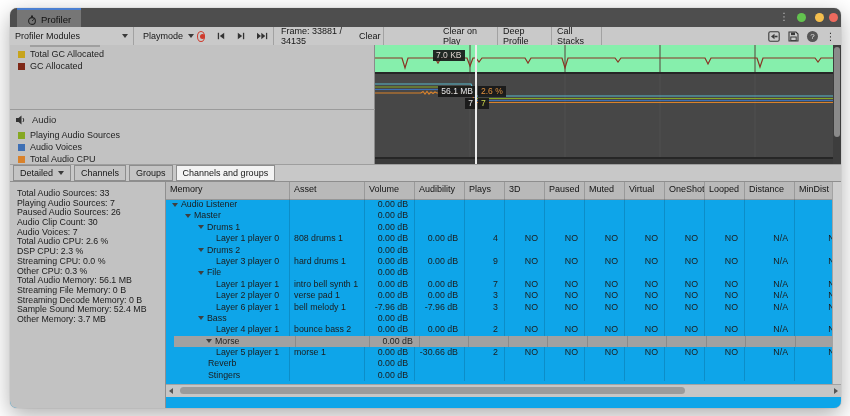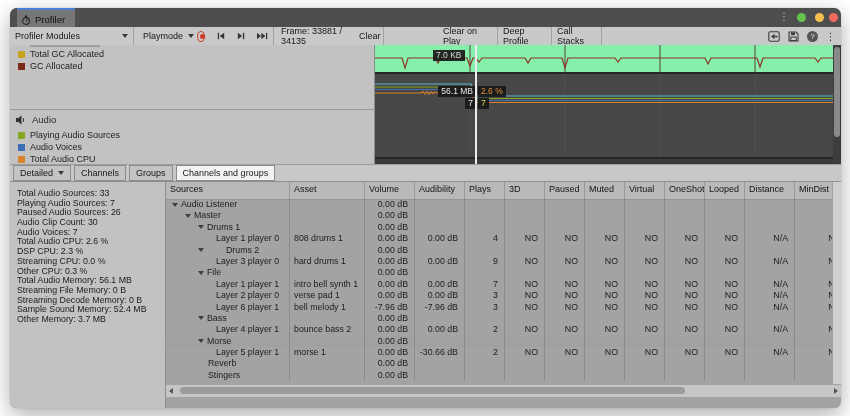--- a/index.html
+++ b/index.html
@@ -2,21 +2,21 @@
 <html><head>
 <meta charset="utf-8">
 <style>
   html,body{margin:0;padding:0;}
   body{width:850px;height:416px;background:#ffffff;position:relative;overflow:hidden;
        font-family:"Liberation Sans",sans-serif;-webkit-font-smoothing:antialiased;}
   .window{position:absolute;left:10px;top:8px;width:831px;height:400px;background:#c6c6c6;
           border-radius:7px;overflow:hidden;box-shadow:0 7px 22px rgba(0,0,0,.32),0 0 1px rgba(0,0,0,.45);}
   
   .titlebar{position:absolute;left:0;top:0;width:100%;height:19px;background:#4e4e4e;}
-  .wtab{position:absolute;left:7px;top:0;height:19px;padding:0 10px 0 4px;background:#767676;
+  .wtab{position:absolute;left:7px;top:0;height:19px;padding:0 10px 0 10px;background:#767676;
         border-top:2px solid #4a7fd1;display:flex;align-items:center;gap:4px;
         font-size:9.5px;color:#111;border-radius:0 0 0 0;}
   .titlebar .kebab{position:absolute;top:3px;font-size:10px;color:#bdbdbd;width:10px;text-align:center;cursor:default;}
   .traffic{position:absolute;top:5px;width:9px;height:9px;border-radius:50%;}
   
   .toolbar{position:absolute;left:0;top:19px;width:100%;height:18px;background:#c9c9c9;
            border-bottom:1px solid #9a9a9a;font-size:9px;color:#161616;}
   .tbtn{position:absolute;top:0;height:18px;display:flex;align-items:center;padding:0 5px;box-sizing:border-box;}
   .tsep{border-right:1px solid #a2a2a2;}
   .caret{width:0;height:0;border-left:3px solid transparent;border-right:3px solid transparent;
@@ -52,32 +52,32 @@
   .cvscroll{position:absolute;right:0;top:0;width:8px;height:119px;background:#3d3d3d;}
   .cvthumb{position:absolute;left:1px;top:2px;width:6px;height:90px;background:#8a8a8a;border-radius:3px;}
   
   .tabbar{position:absolute;left:0;top:156px;width:100%;height:18px;background:#c8c8c8;
           border-top:1px solid #9e9e9e;border-bottom:1px solid #8e8e8e;box-sizing:border-box;
           display:flex;align-items:center;font-size:9px;color:#161616;}
   .dtab{height:14px;line-height:13px;border:1px solid #8d8d8d;background:#c4c4c4;padding:0 6px;
         margin-left:3px;display:flex;align-items:center;white-space:nowrap;}
   .dtab.active{background:#f3f3f3;}
   
-  .detail{position:absolute;left:0;top:174px;width:100%;height:226px;background:#a3a3a3;}
+  .detail{position:absolute;left:0;top:174px;width:100%;height:226px;background:#0ea5e9;}
   .stats{position:absolute;left:0;top:0;width:156px;height:226px;background:#c2c2c2;
          border-right:1px solid #8f8f8f;box-sizing:border-box;padding:7px 0 0 7px;
          font-size:8.8px;color:#1b1b1b;}
   .stat-line{height:9.7px;line-height:9.7px;white-space:nowrap;}
   .tablewrap{position:absolute;left:156px;top:0;right:0;height:226px;overflow:hidden;}
   .thead{position:absolute;left:0;top:0;height:17px;display:flex;background:#b9b9b9;
          border-bottom:1px solid #969696;font-size:9px;color:#141414;}
   .th{box-sizing:border-box;border-right:1px solid #999;padding:2px 0 0 4px;height:17px;white-space:nowrap;overflow:hidden;}
   .tbody{position:absolute;left:0;top:17px;width:684px;}
   .tr{display:flex;height:11.4px;line-height:11.4px;font-size:8.8px;color:#1c1c1c;}
-  .tr.selected{background:#a1a1a1;}
+  .tr.selected{background:#a1a1a1;margin-left:8px;}
   .td{box-sizing:border-box;border-right:1px solid rgba(0,0,0,.14);overflow:hidden;white-space:nowrap;padding-left:4px;}
   .td.ra{text-align:right;padding-right:6px;padding-left:0;}
   .object-cell{position:relative;padding-left:0;}
   .tree-arrow{position:absolute;top:3.5px;width:0;height:0;border-left:3.5px solid transparent;
               border-right:3.5px solid transparent;border-top:4.5px solid #3f3f3f;}
   .obj-label{position:absolute;top:0;}
   
   .hscroll{position:absolute;left:156px;right:0;top:202px;height:12px;background:#c6c6c6;
            border-top:1px solid #a3a3a3;}
   .hthumb{position:absolute;left:14px;top:2px;width:505px;height:7px;background:#9b9b9b;border-radius:4px;}
@@ -281,21 +281,21 @@
         <div class="stat-line">Streaming CPU: 0.0 %</div>
         <div class="stat-line">Other CPU: 0.3 %</div>
         <div class="stat-line">Total Audio Memory: 56.1 MB</div>
         <div class="stat-line">Streaming File Memory: 0 B</div>
         <div class="stat-line">Streaming Decode Memory: 0 B</div>
         <div class="stat-line">Sample Sound Memory: 52.4 MB</div>
         <div class="stat-line">Other Memory: 3.7 MB</div>
       </div>
     <div class="tablewrap">
       <div class="thead" id="table-header">
-          <div class="th" style="width: 124px;">Sources</div>
+          <div class="th" style="width: 124px;">Memory</div>
           <div class="th" style="width: 75px;">Asset</div>
           <div class="th" style="width: 50px;">Volume</div>
           <div class="th" style="width: 50px;">Audibility</div>
           <div class="th" style="width: 40px;">Plays</div>
           <div class="th" style="width: 40px;">3D</div>
           <div class="th" style="width: 40px;">Paused</div>
           <div class="th" style="width: 40px;">Muted</div>
           <div class="th" style="width: 40px;">Virtual</div>
           <div class="th" style="width: 40px;">OneShot</div>
           <div class="th" style="width: 40px;">Looped</div>
@@ -370,21 +370,21 @@
             <div class="td ra" style="width: 40px;">NO</div>
             <div class="td ra" style="width: 40px;">NO</div>
             <div class="td ra" style="width: 40px;">NO</div>
             <div class="td ra" style="width: 40px;">NO</div>
             <div class="td ra" style="width: 50px;">N/A</div>
             <div class="td ra" style="width: 55px;">N/A</div>
           </div>
           <div class="tr">
             <div class="td object-cell" style="width: 124px;">
               <span class="tree-arrow" style="left: 32px;"></span>
-              <span class="obj-label" style="left: 41px; margin-left: 19px;">Drums 2</span>
+              <span class="obj-label" style="left: 41px;">Drums 2</span>
             </div>
             <div class="td" style="width: 75px;"></div>
             <div class="td ra" style="width: 50px;">0.00 dB</div>
             <div class="td ra" style="width: 50px;"></div>
             <div class="td ra" style="width: 40px;"></div>
             <div class="td ra" style="width: 40px;"></div>
             <div class="td ra" style="width: 40px;"></div>
             <div class="td ra" style="width: 40px;"></div>
             <div class="td ra" style="width: 40px;"></div>
             <div class="td ra" style="width: 40px;"></div>

